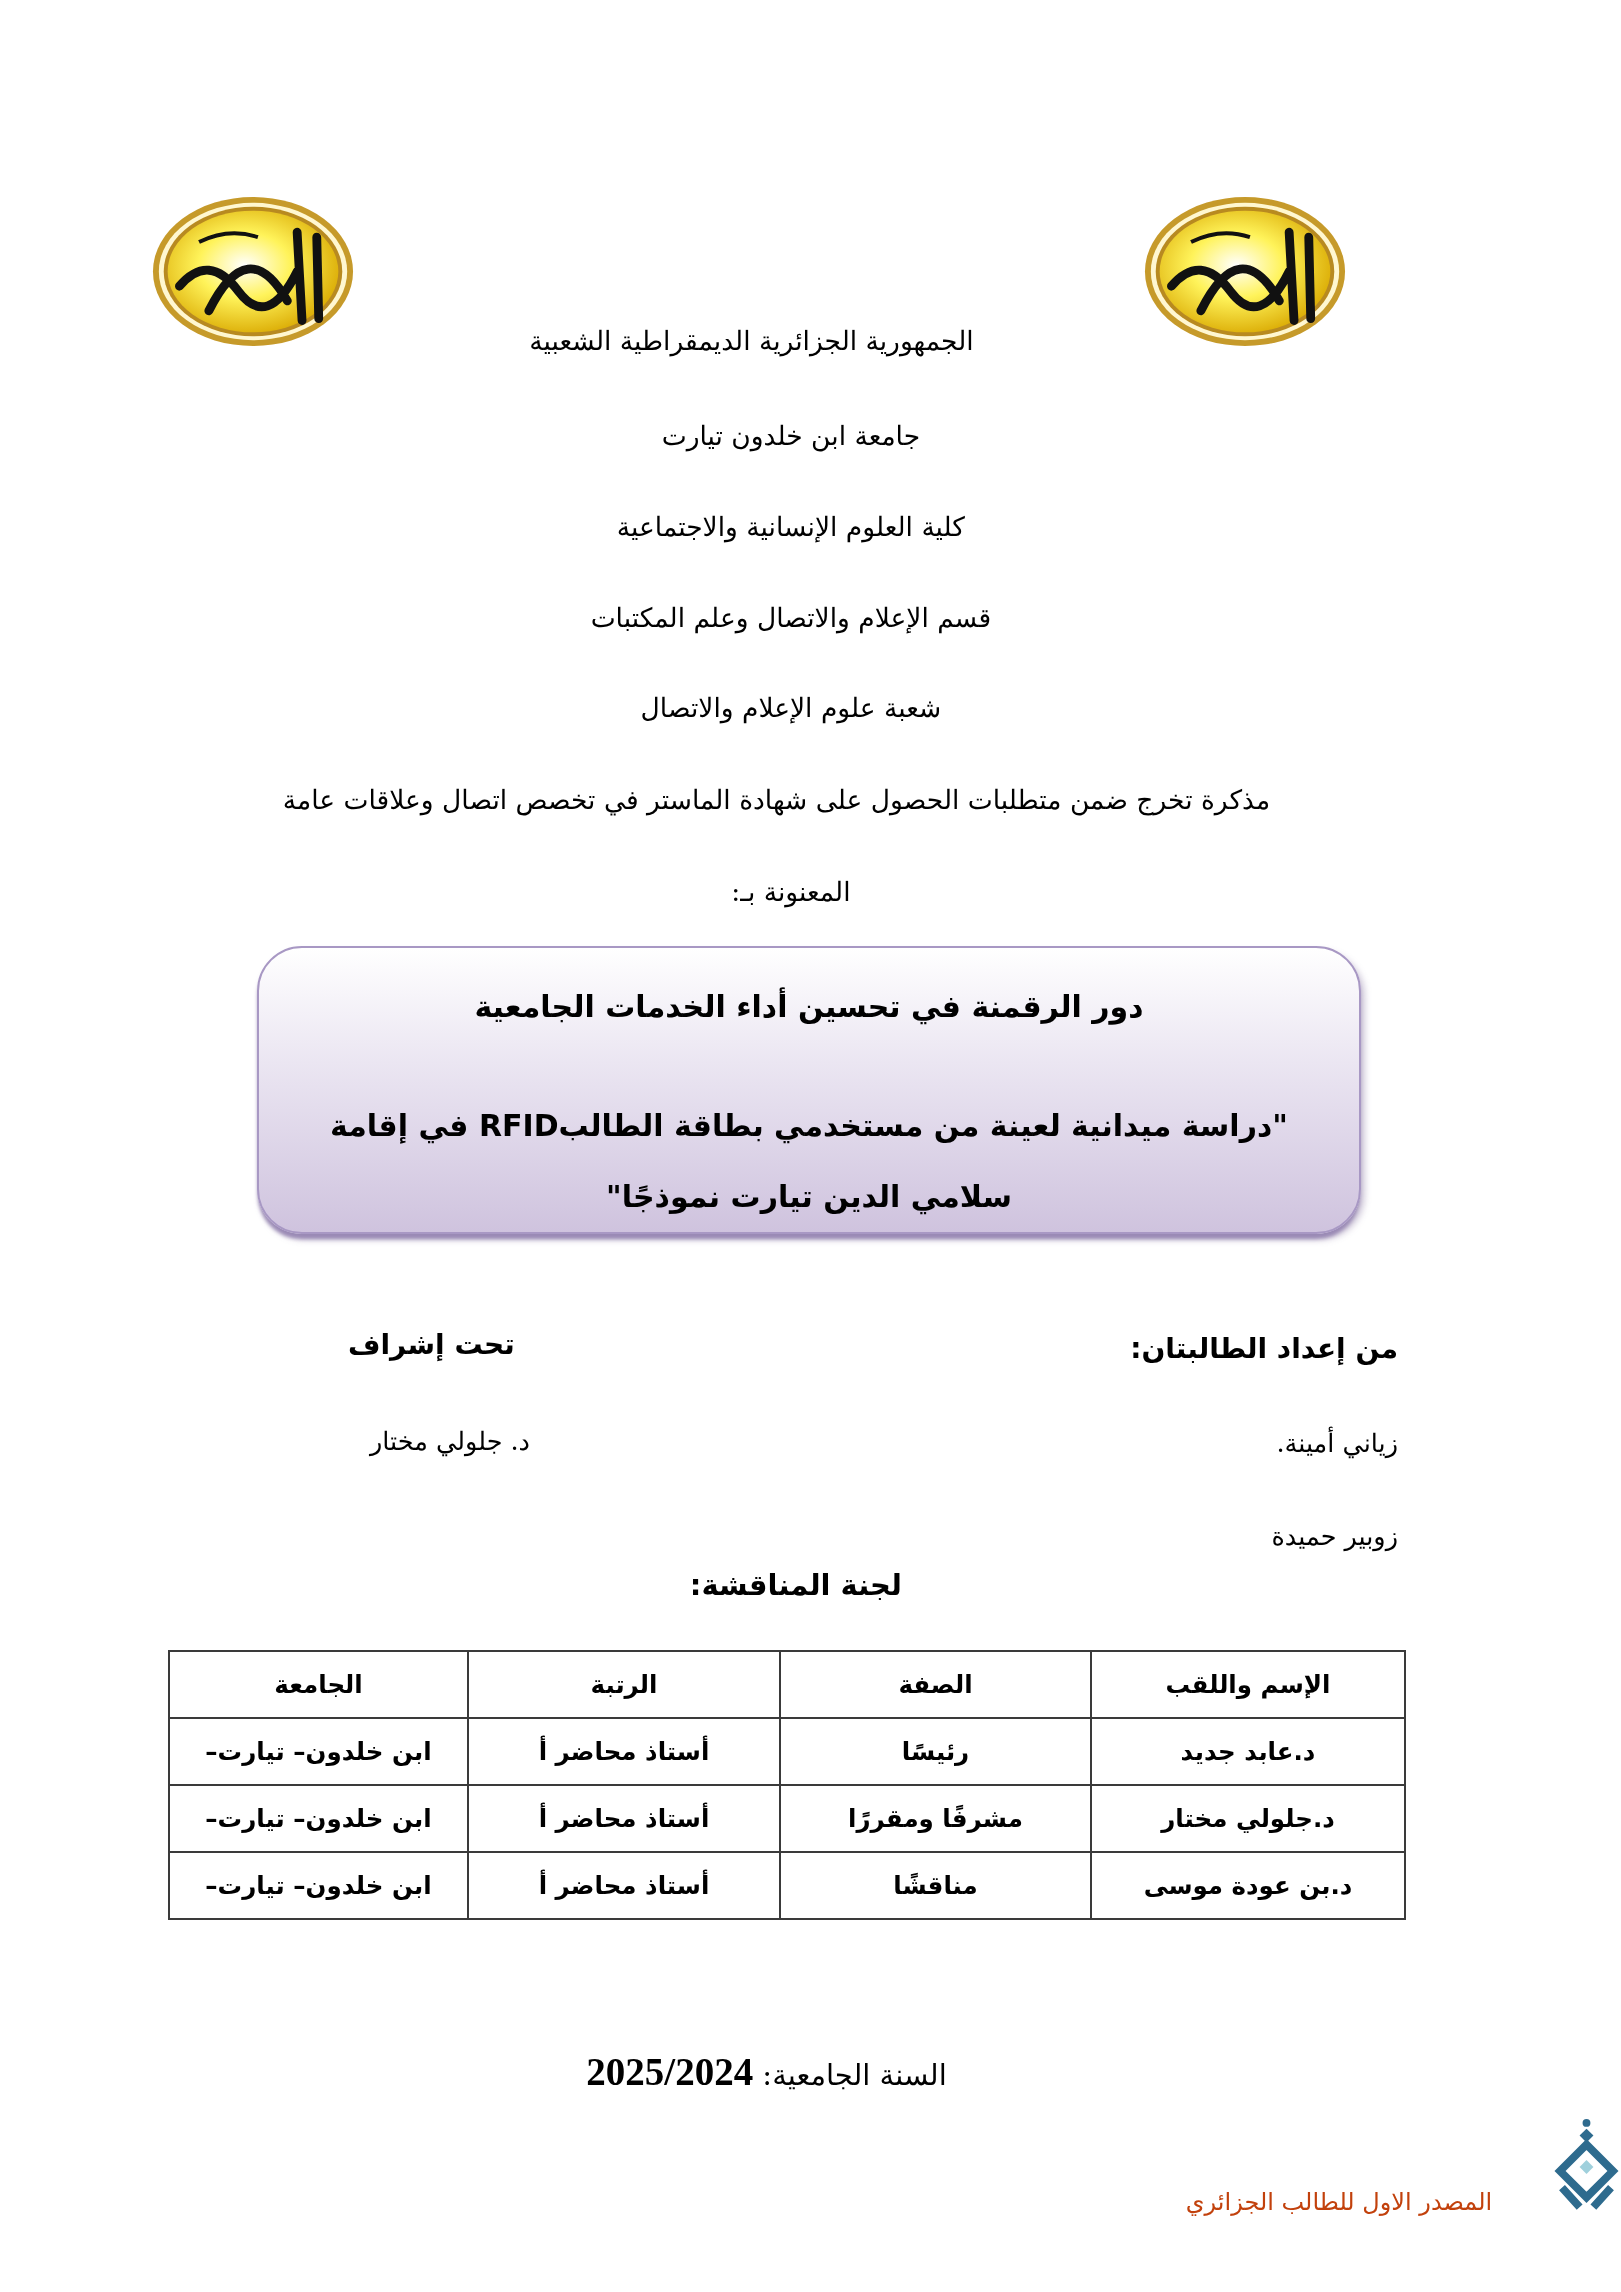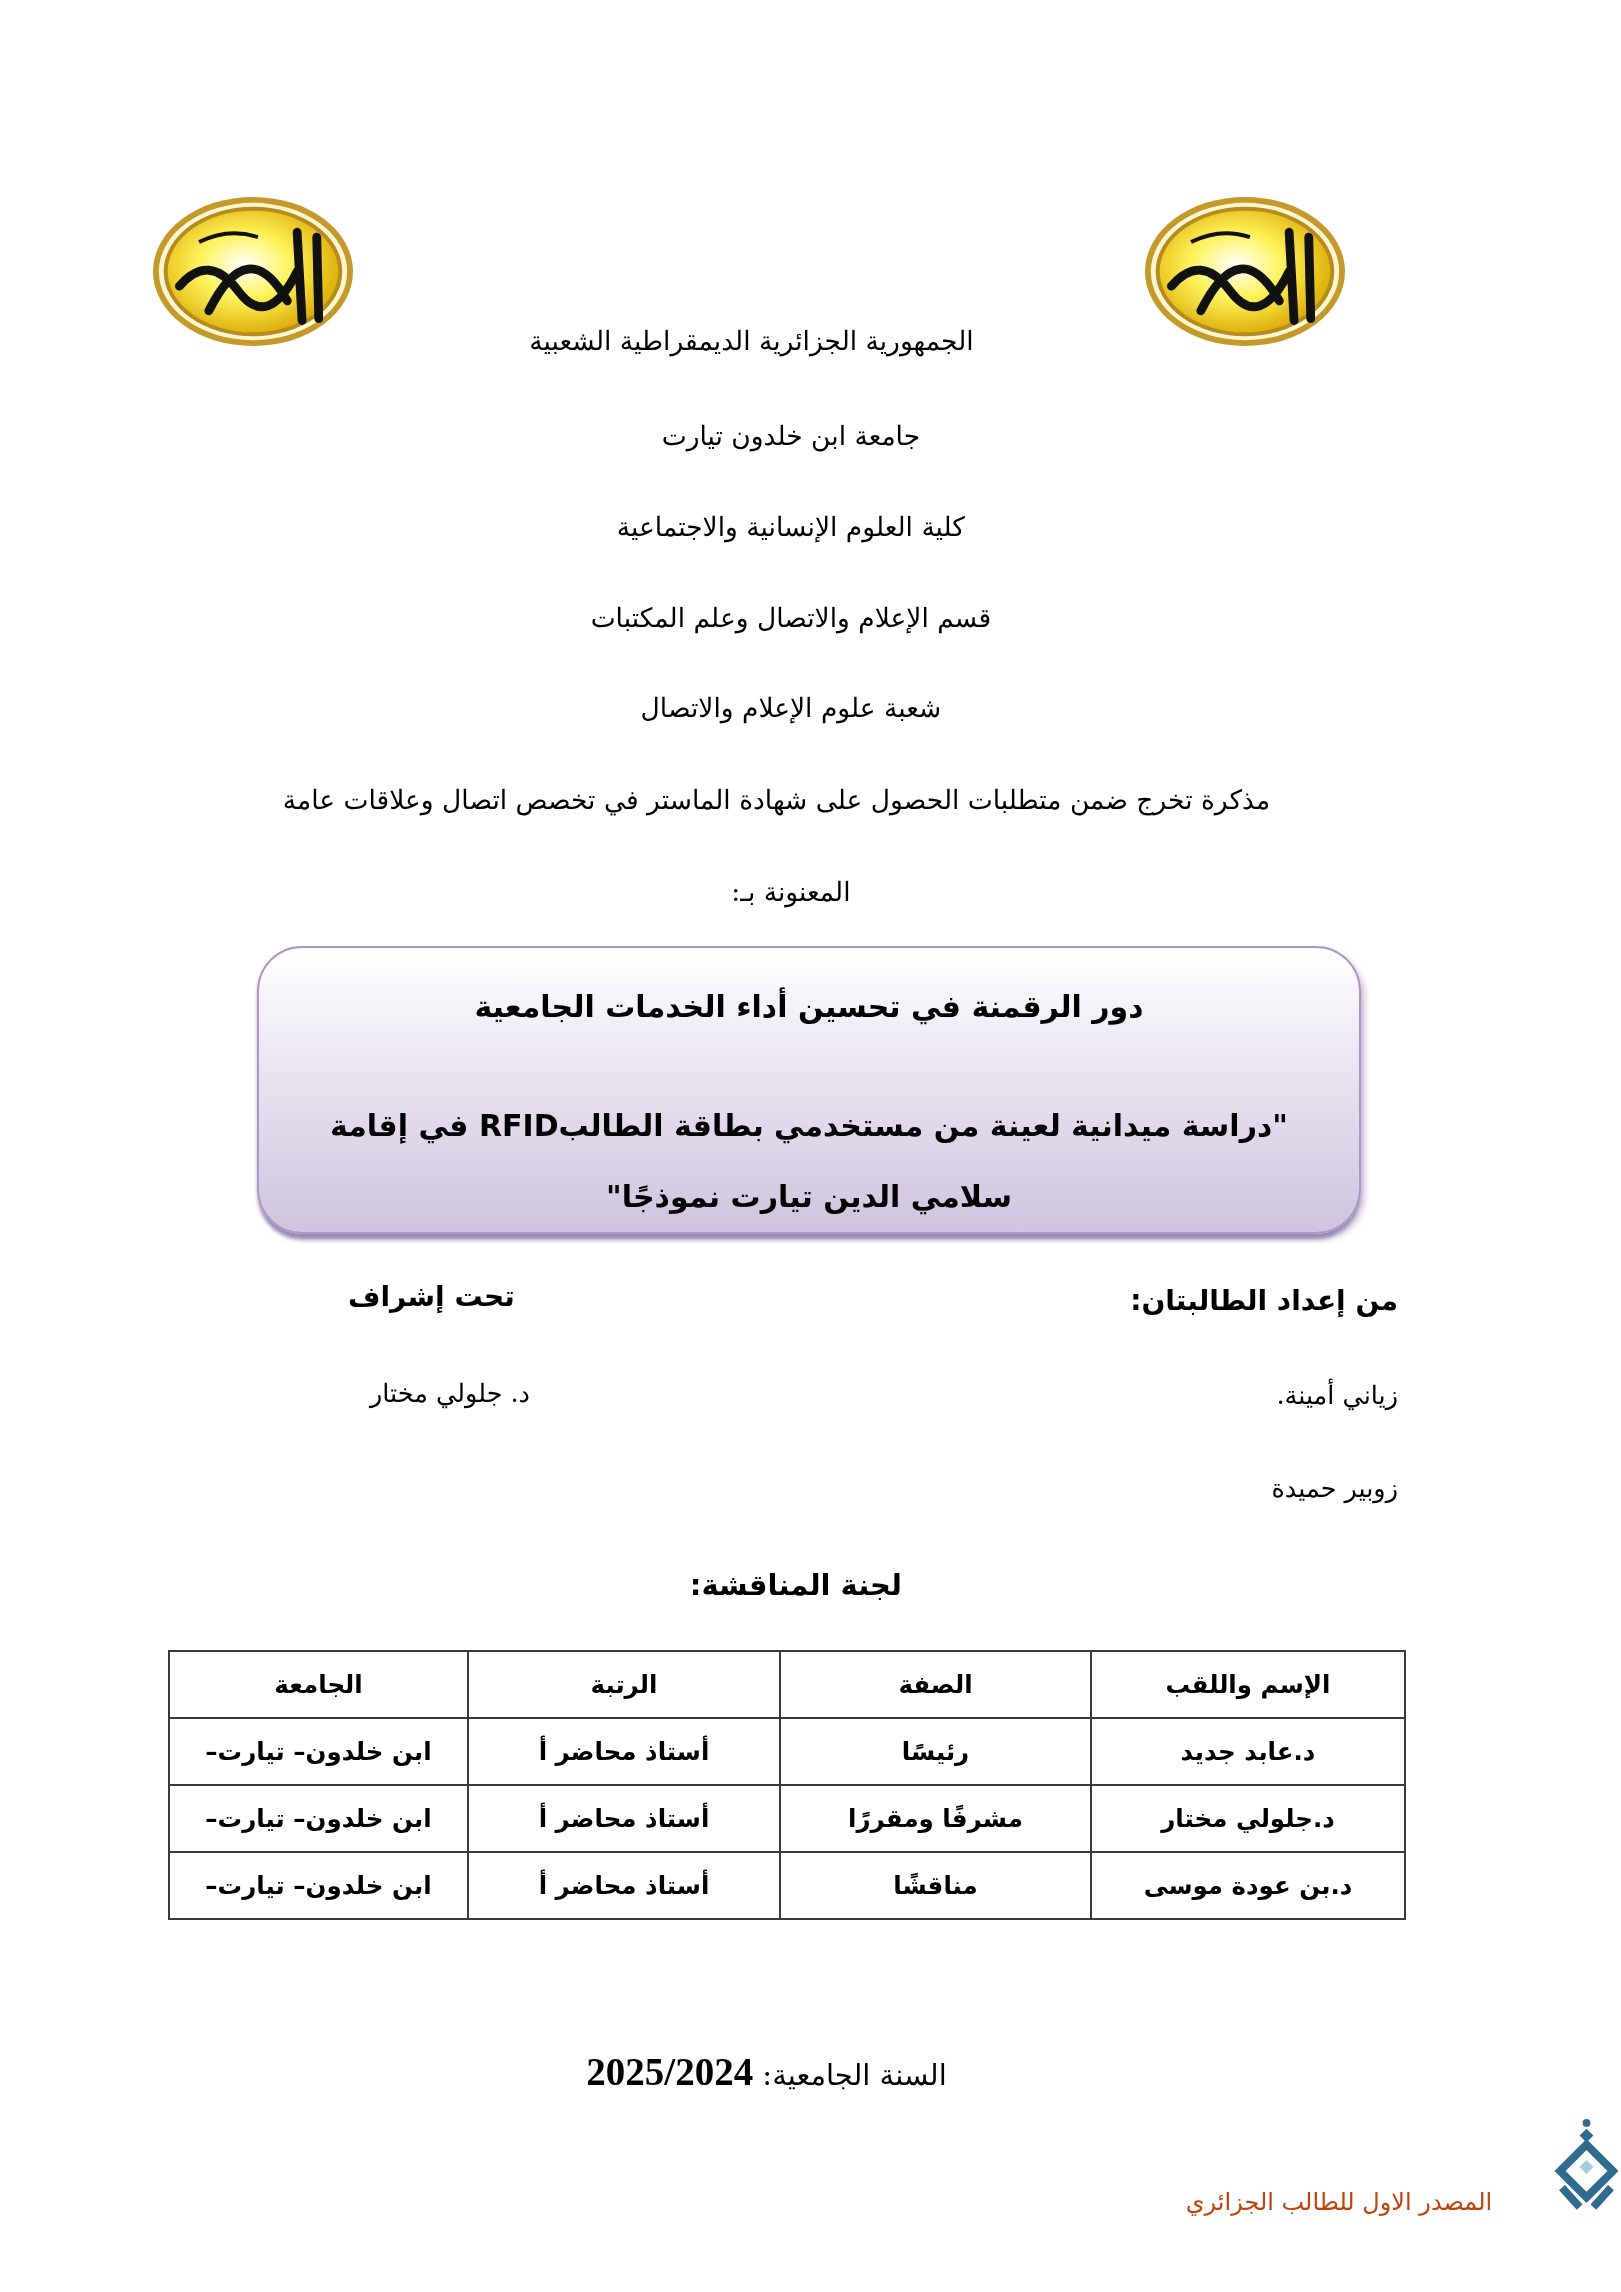--- a/index.html
+++ b/index.html
@@ -1,18 +1,18 @@
 <!DOCTYPE html>
 <html><head>
 <meta charset="utf-8">
 <style>
   html, body { margin: 0; padding: 0; background: #ffffff; }
   body { width: 1621px; height: 2293px; position: relative; overflow: hidden;
          font-family: "DejaVu Serif", "Liberation Serif", serif; color: #000; }
-  .abs { position: absolute; }
+  .abs { position: absolute; margin-top: 48px; }
   .center-line { position: absolute; left: 0; width: 1621px; text-align: center; direction: rtl; }
 
   
   .logo { position: absolute; width: 206px; height: 157px; }
   .logo svg { width: 100%; height: 100%; display: block; }
 
   .hdr { font-size: 26.5px; line-height: 39px; }
 
   
   .title-box {

